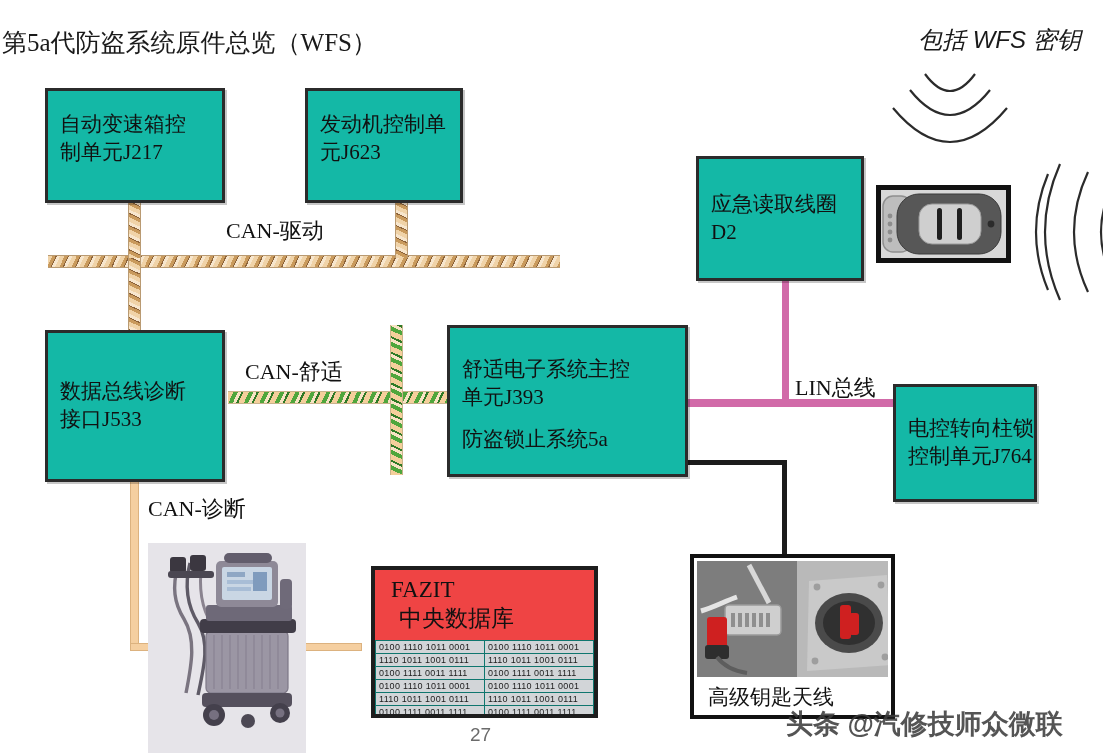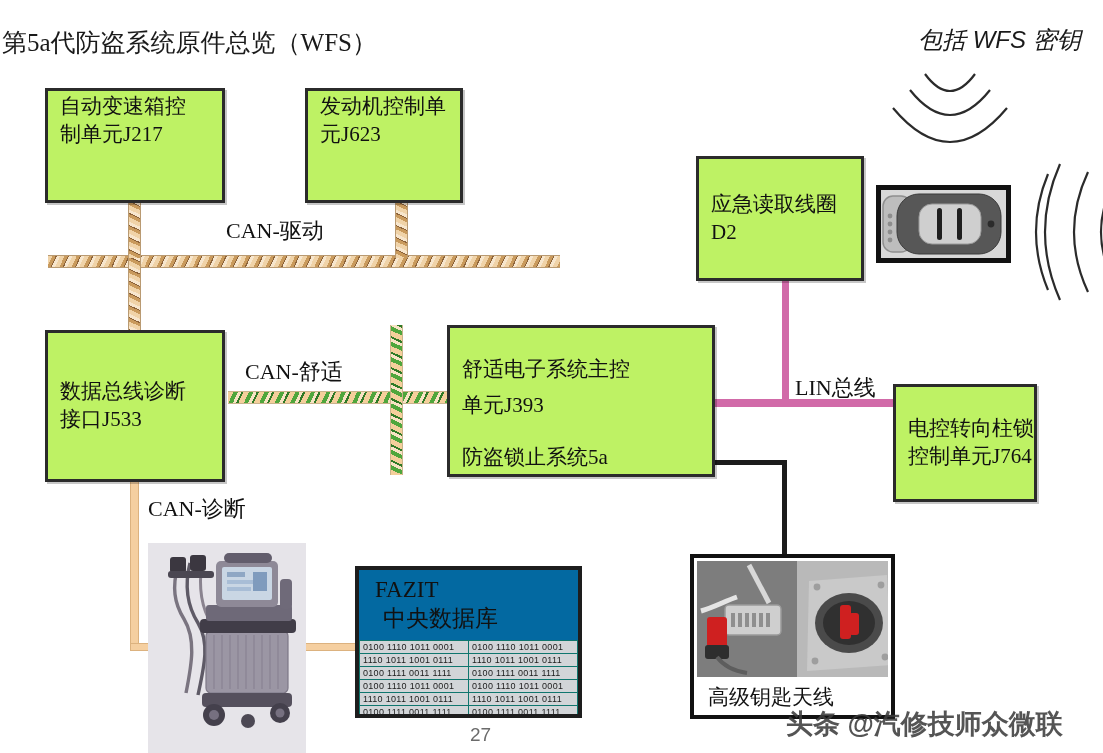--- a/index.html
+++ b/index.html
@@ -20,24 +20,24 @@
   .title-right {
     position: absolute; left: 918px; top: 24px;
     font-size: 24px; color: #1a1a1a; white-space: nowrap;
     font-family: "Liberation Sans", sans-serif;
     font-style: italic;
   }
 
   
   .ecu {
     position: absolute;
-    background: #bef264;
+    background: #14b8a6;
     border: 3px solid #2b2b2b;
     box-shadow: 2px 2px 0 rgba(0,0,0,0.22);
-    padding: 2px 12px;
+    padding: 20px 12px;
     font-size: 21px; line-height: 1.32; color: #111;
     font-family: "Liberation Serif", serif;
     display: flex; flex-direction: column; justify-content: flex-start;
     z-index: 6;
   }
   .ecu .ln { display:block; white-space: nowrap; }
   .ecu.vcenter { justify-content: center; }
   .ecu .gap { height: 20px; }
 
   
@@ -106,24 +106,24 @@
     background: #cfcfcf;
     overflow: hidden;
   }
 
   
   .arcs { position: absolute; z-index: 3; }
 
   
   .fazit {
     position: absolute; z-index: 6;
-    background: #0369a1;
+    background: #ef4444;
     border: 4px solid #1d1d1d;
     overflow: hidden;
-    display: flex; flex-direction: column;
+    display: flex; flex-direction: column; margin-left: 16px;
   }
   .fazit-title {
     padding: 6px 0 2px 16px;
     font-size: 23px; line-height: 1.25; color: #111;
     font-family: "Liberation Serif", serif;
   }
   .fazit-title .l2 { padding-left: 8px; }
   .bintable {
     margin-top: 4px;
     border-collapse: collapse;
@@ -220,21 +220,21 @@
   <div class="ecu" style="left:305px; top:88px; width:158px; height:115px;">
     <span class="ln">发动机控制单</span>
     <span class="ln">元J623</span>
   </div>
 
   <div class="ecu vcenter" style="left:45px; top:330px; width:180px; height:152px;">
     <span class="ln">数据总线诊断</span>
     <span class="ln">接口J533</span>
   </div>
 
-  <div class="ecu" style="left:447px; top:325px; width:268px; height:152px; padding-top:28px;gap:8px;">
+  <div class="ecu" style="left:447px; top:325px; width:241px; height:152px; padding-top:28px;">
     <span class="ln">舒适电子系统主控</span>
     <span class="ln">单元J393</span>
     <span class="gap"></span>
     <span class="ln">防盗锁止系统5a</span>
   </div>
 
   <div class="ecu" style="left:696px; top:156px; width:168px; height:125px; padding-top:32px;">
     <span class="ln">应急读取线圈</span>
     <span class="ln">D2</span>
   </div>

